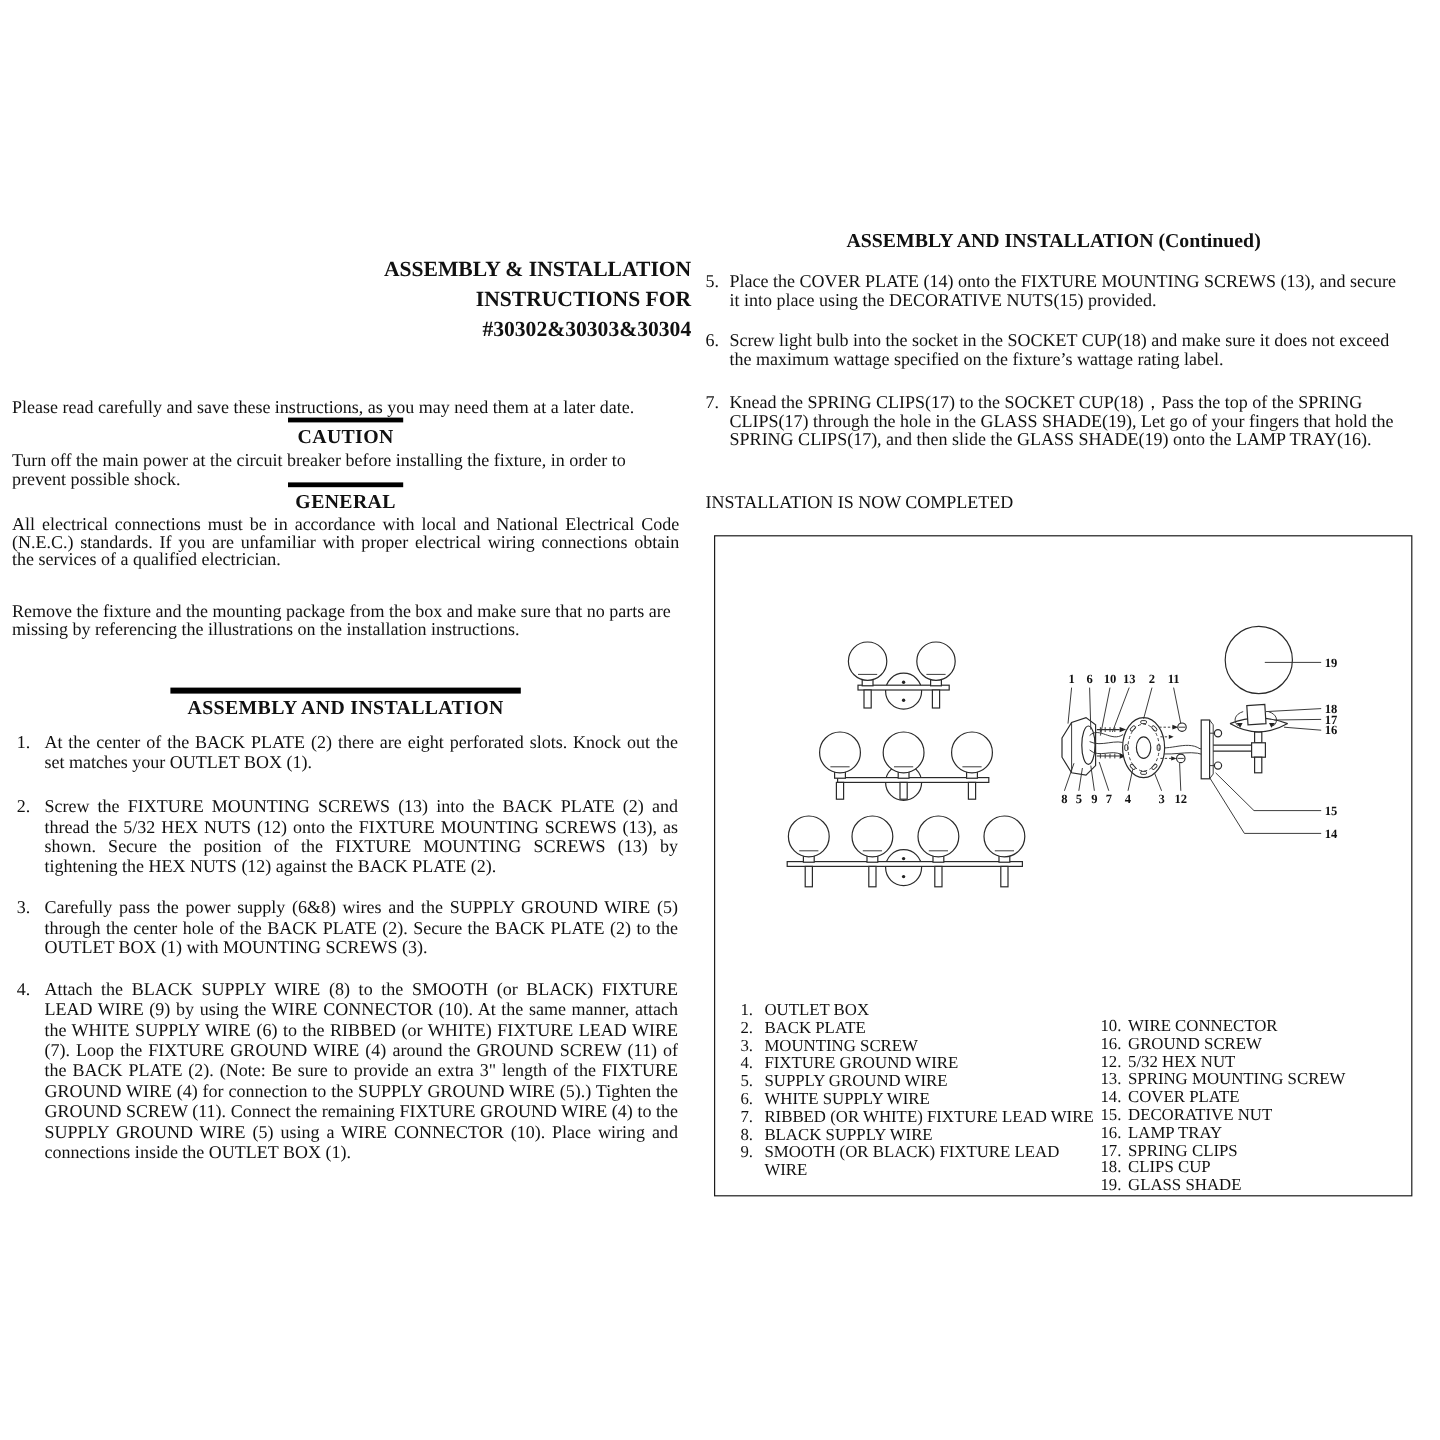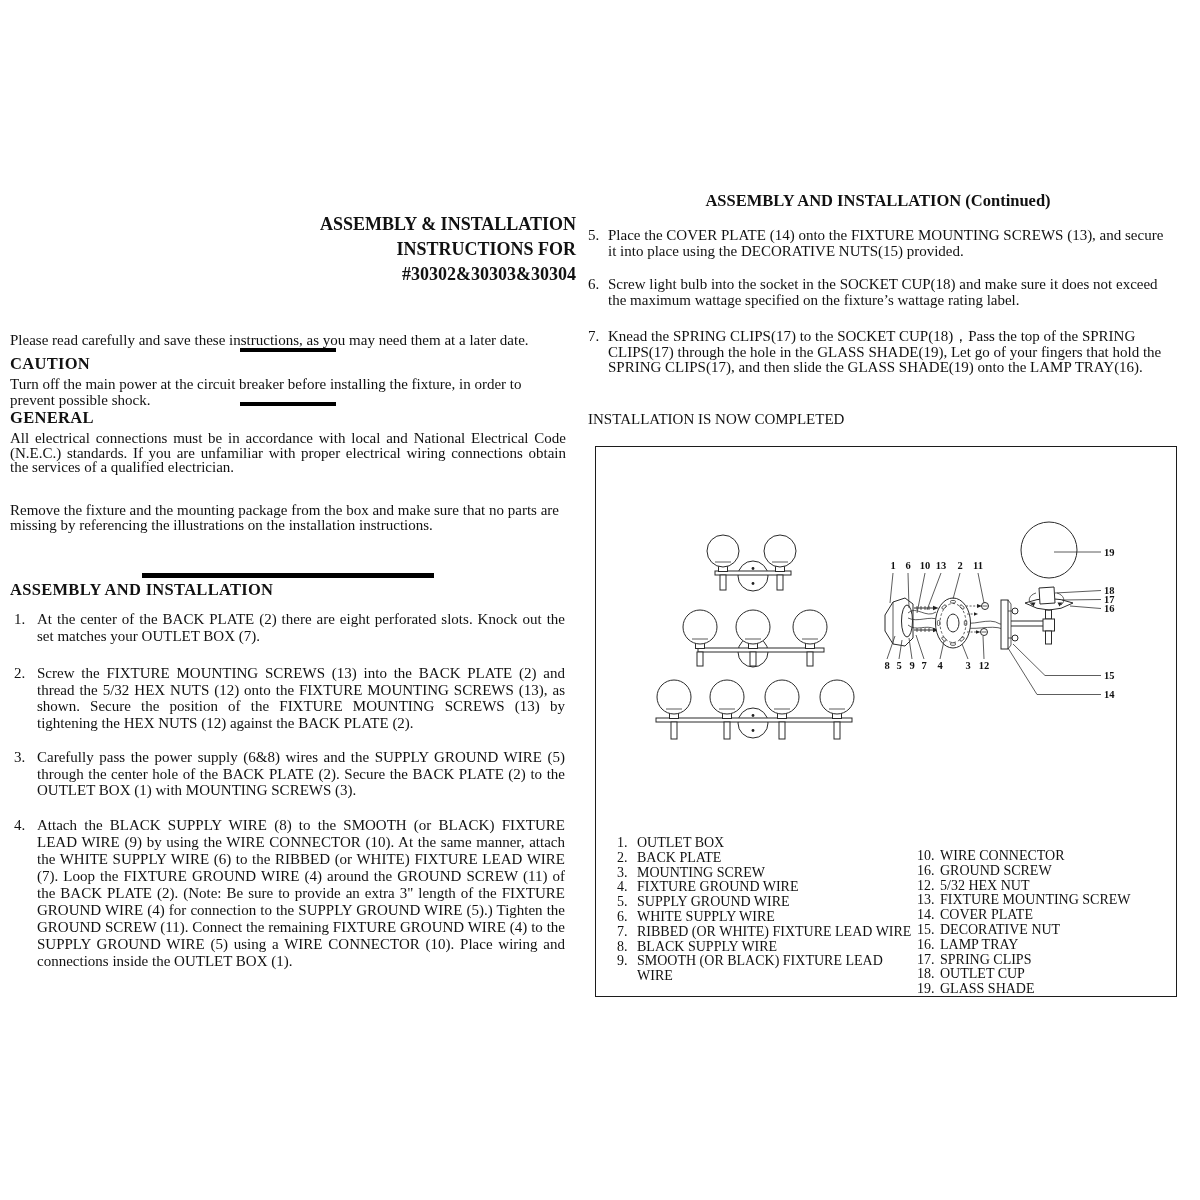--- a/index.html
+++ b/index.html
@@ -3,21 +3,21 @@
 <meta charset="utf-8">
 <style>
   html,body{margin:0;padding:0;background:#fff;}
   .page{position:relative;width:1200px;height:1200px;background:#ffffff;
         font-family:"Liberation Serif",serif;color:#111;overflow:hidden;}
   .abs{position:absolute;}
   
   .doc-title{left:20px;top:212px;width:556px;text-align:right;
              font-weight:bold;font-size:18px;line-height:25px;}
   .intro{left:10px;top:317px;width:556px;font-size:15px;line-height:17px;}
-  .rule-head{width:556px;left:10px;}
+  .rule-head{width:556px;left:10px;text-align:center;}
   .rule-head .bar{display:block;margin:0 auto 2px auto;height:4px;background:#000;}
   .rule-head .ht{font-weight:bold;font-size:16.5px;letter-spacing:.3px;}
   .para{left:10px;width:556px;font-size:15px;}
   .item{left:14px;width:551px;font-size:15px;}
   .item .num{position:absolute;left:0;top:0;}
   .item .txt{margin-left:23px;}
   .just .txt{text-align:justify;}
   
   .r-head{left:588px;top:191px;width:580px;text-align:center;
           font-weight:bold;font-size:16.5px;}
@@ -68,21 +68,21 @@
   <div class="abs para" style="top:431px;line-height:14.6px;text-align:justify;">All electrical connections must be in accordance with local and National Electrical Code (N.E.C.) standards.  If you are unfamiliar with proper electrical wiring connections obtain the services of a qualified electrician.</div>
   <div class="abs para" style="top:503px;line-height:15.4px;">Remove the fixture and the mounting package from the box and make sure that no parts are missing by referencing the illustrations on the installation instructions.</div>
 
   <div class="abs rule-head" style="top:573px;">
     <span class="bar" style="width:292px;height:5px;"></span>
     <span class="ht">ASSEMBLY AND INSTALLATION</span>
   </div>
 
   <div class="abs item just" style="top:611px;line-height:16.5px;">
     <span class="num">1.</span>
-    <div class="txt">At the center of the BACK PLATE (2) there are eight perforated slots.  Knock out the set matches your OUTLET BOX (7).</div>
+    <div class="txt">At the center of the BACK PLATE (2) there are eight perforated slots.  Knock out the set matches your OUTLET BOX (1).</div>
   </div>
   <div class="abs item just" style="top:665px;line-height:16.5px;">
     <span class="num">2.</span>
     <div class="txt">Screw the  FIXTURE MOUNTING SCREWS (13) into the BACK PLATE (2) and thread the 5/32 HEX NUTS (12) onto the FIXTURE MOUNTING SCREWS (13), as shown.  Secure the position of the FIXTURE MOUNTING SCREWS (13) by tightening the HEX NUTS (12) against the BACK PLATE (2).</div>
   </div>
   <div class="abs item just" style="top:749px;line-height:16.5px;">
     <span class="num">3.</span>
     <div class="txt">Carefully pass the power supply (6&amp;8) wires and the SUPPLY GROUND WIRE (5) through the center hole of the BACK PLATE (2).  Secure the BACK PLATE (2) to the OUTLET BOX (1) with MOUNTING SCREWS (3).</div>
   </div>
   <div class="abs item just" style="top:817px;line-height:17px;">
@@ -350,41 +350,41 @@
       <div class="prow">
           <span class="pnum">16.</span>
           <span class="pname">GROUND SCREW</span>
         </div>
       <div class="prow">
           <span class="pnum">12.</span>
           <span class="pname">5/32 HEX NUT</span>
         </div>
       <div class="prow">
           <span class="pnum">13.</span>
-          <span class="pname">FIXTURE MOUNTING SCREW</span>
+          <span class="pname">SPRING MOUNTING SCREW</span>
         </div>
       <div class="prow">
           <span class="pnum">14.</span>
           <span class="pname">COVER PLATE</span>
         </div>
       <div class="prow">
           <span class="pnum">15.</span>
           <span class="pname">DECORATIVE NUT</span>
         </div>
       <div class="prow">
           <span class="pnum">16.</span>
           <span class="pname">LAMP TRAY</span>
         </div>
       <div class="prow">
           <span class="pnum">17.</span>
           <span class="pname">SPRING CLIPS</span>
         </div>
       <div class="prow">
           <span class="pnum">18.</span>
-          <span class="pname">OUTLET CUP</span>
+          <span class="pname">CLIPS CUP</span>
         </div>
       <div class="prow">
           <span class="pnum">19.</span>
           <span class="pname">GLASS SHADE</span>
         </div>
     </div>
   </div>
 
 </div>
 

